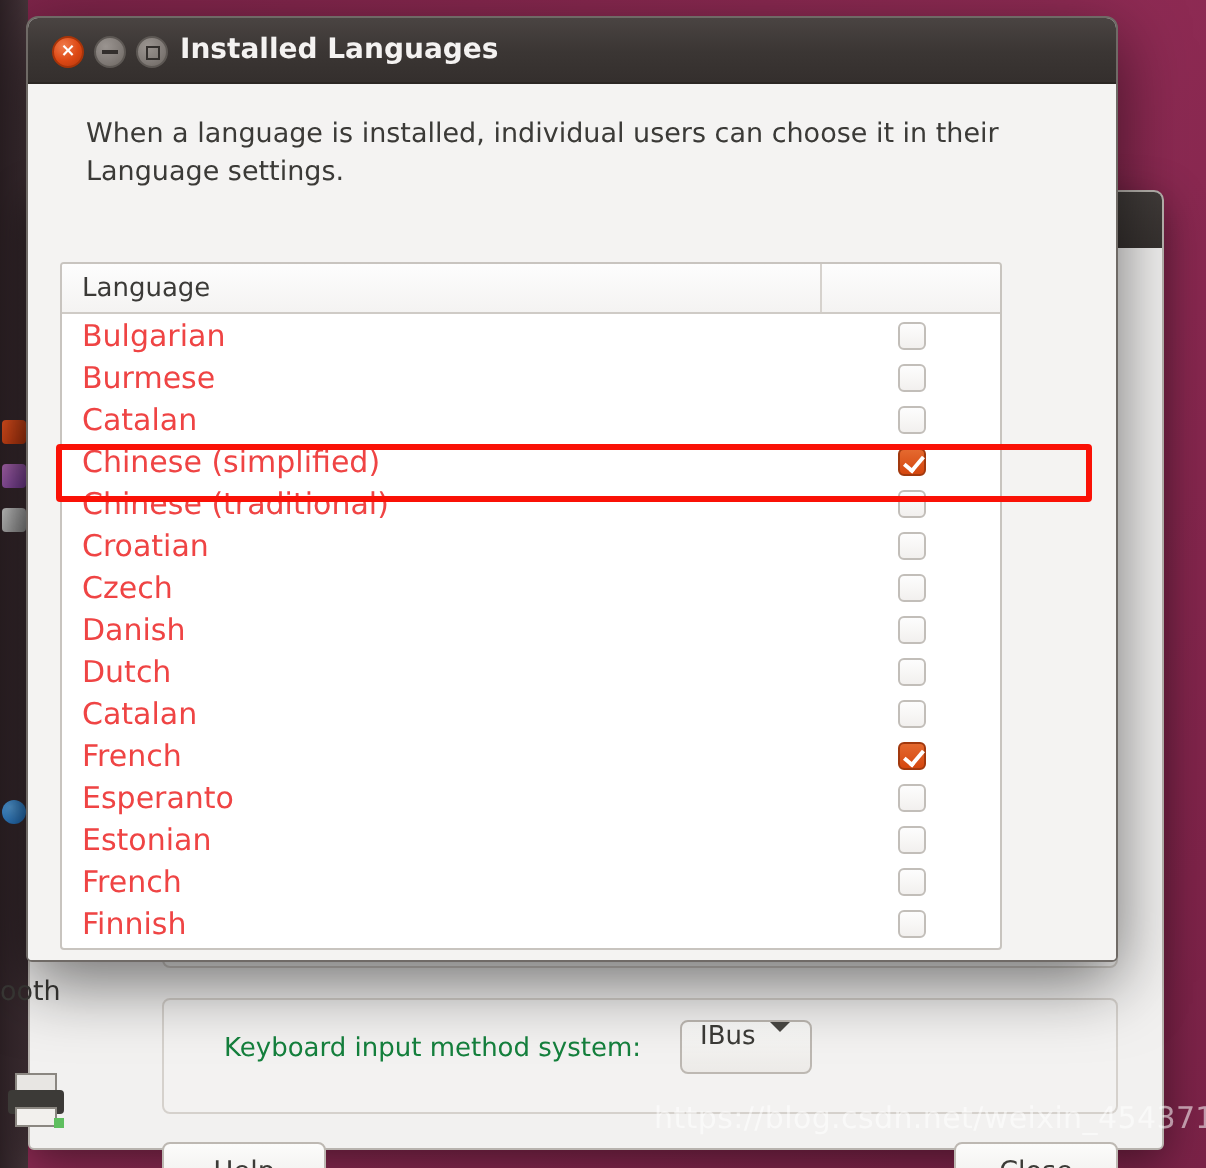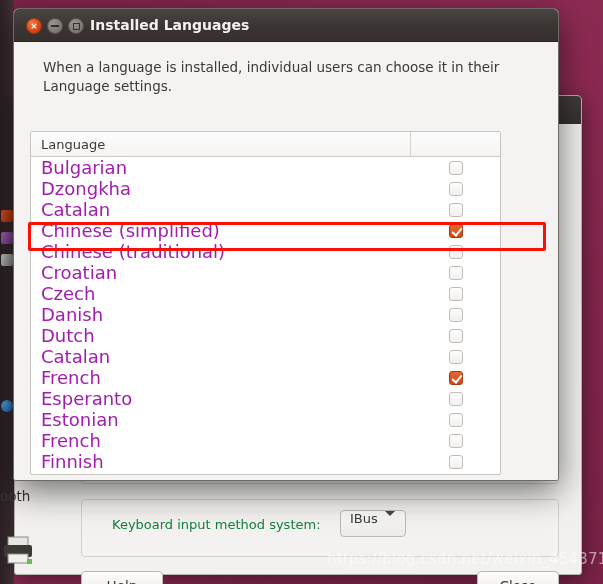--- a/index.html
+++ b/index.html
@@ -198,22 +198,22 @@
   #list-rows { position: relative; }
   .row {
     display: flex;
     height: 21px;
     align-items: center;
     background: #ffffff;
   }
   .row-name {
     flex: 1 1 auto;
     padding-left: 10px;
-    font-size: 18px;
-    color: #a21caf;
+    font-size: 15px;
+    color: #ef4444;
     white-space: nowrap;
   }
   .row-check {
     width: 89px; flex: 0 0 89px;
     display: flex; align-items: center; justify-content: center;
   }
   .cb {
     width: 14px; height: 14px;
     border-radius: 3px;
     border: 1px solid #c2beb9;
@@ -325,21 +325,21 @@
           <div class="col-inst">Installed</div>
         </div>
         <div id="list-rows">
             <div class="row">
               <div class="row-name">Bulgarian</div>
               <div class="row-check">
                 <div class="cb"></div>
               </div>
             </div>
             <div class="row">
-              <div class="row-name">Dzongkha</div>
+              <div class="row-name">Burmese</div>
               <div class="row-check">
                 <div class="cb"></div>
               </div>
             </div>
             <div class="row">
               <div class="row-name">Catalan</div>
               <div class="row-check">
                 <div class="cb"></div>
               </div>
             </div>

